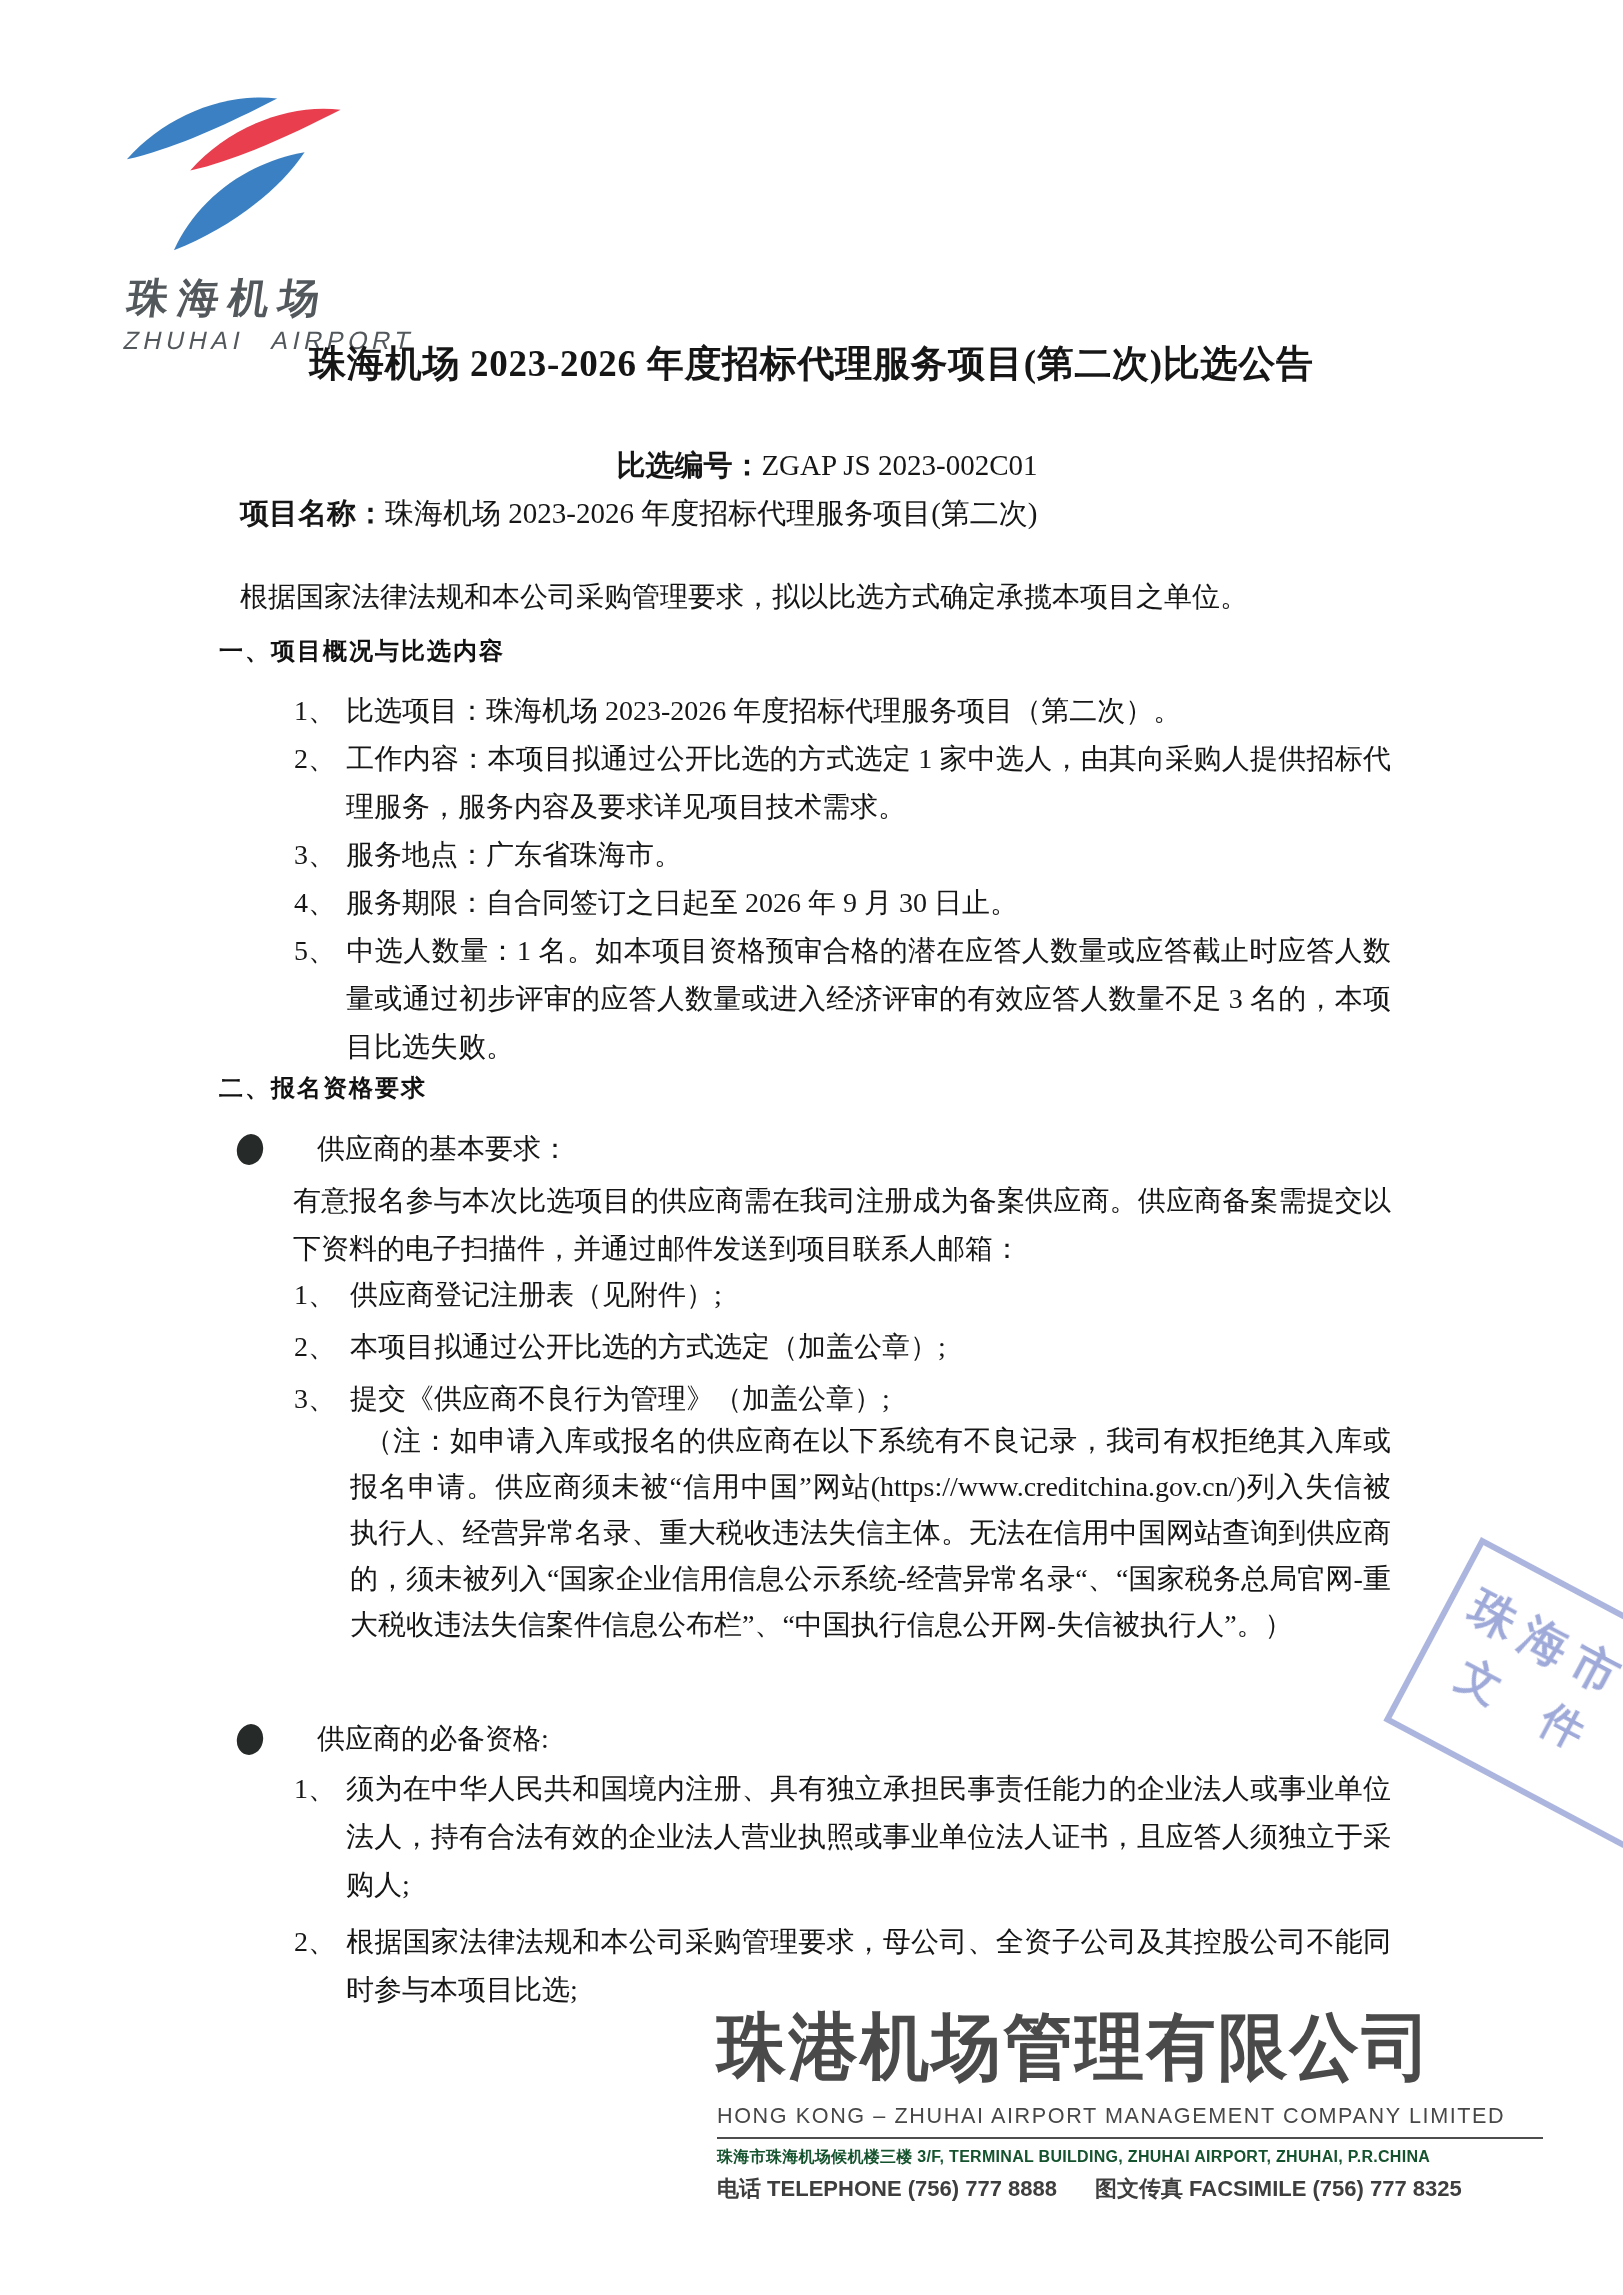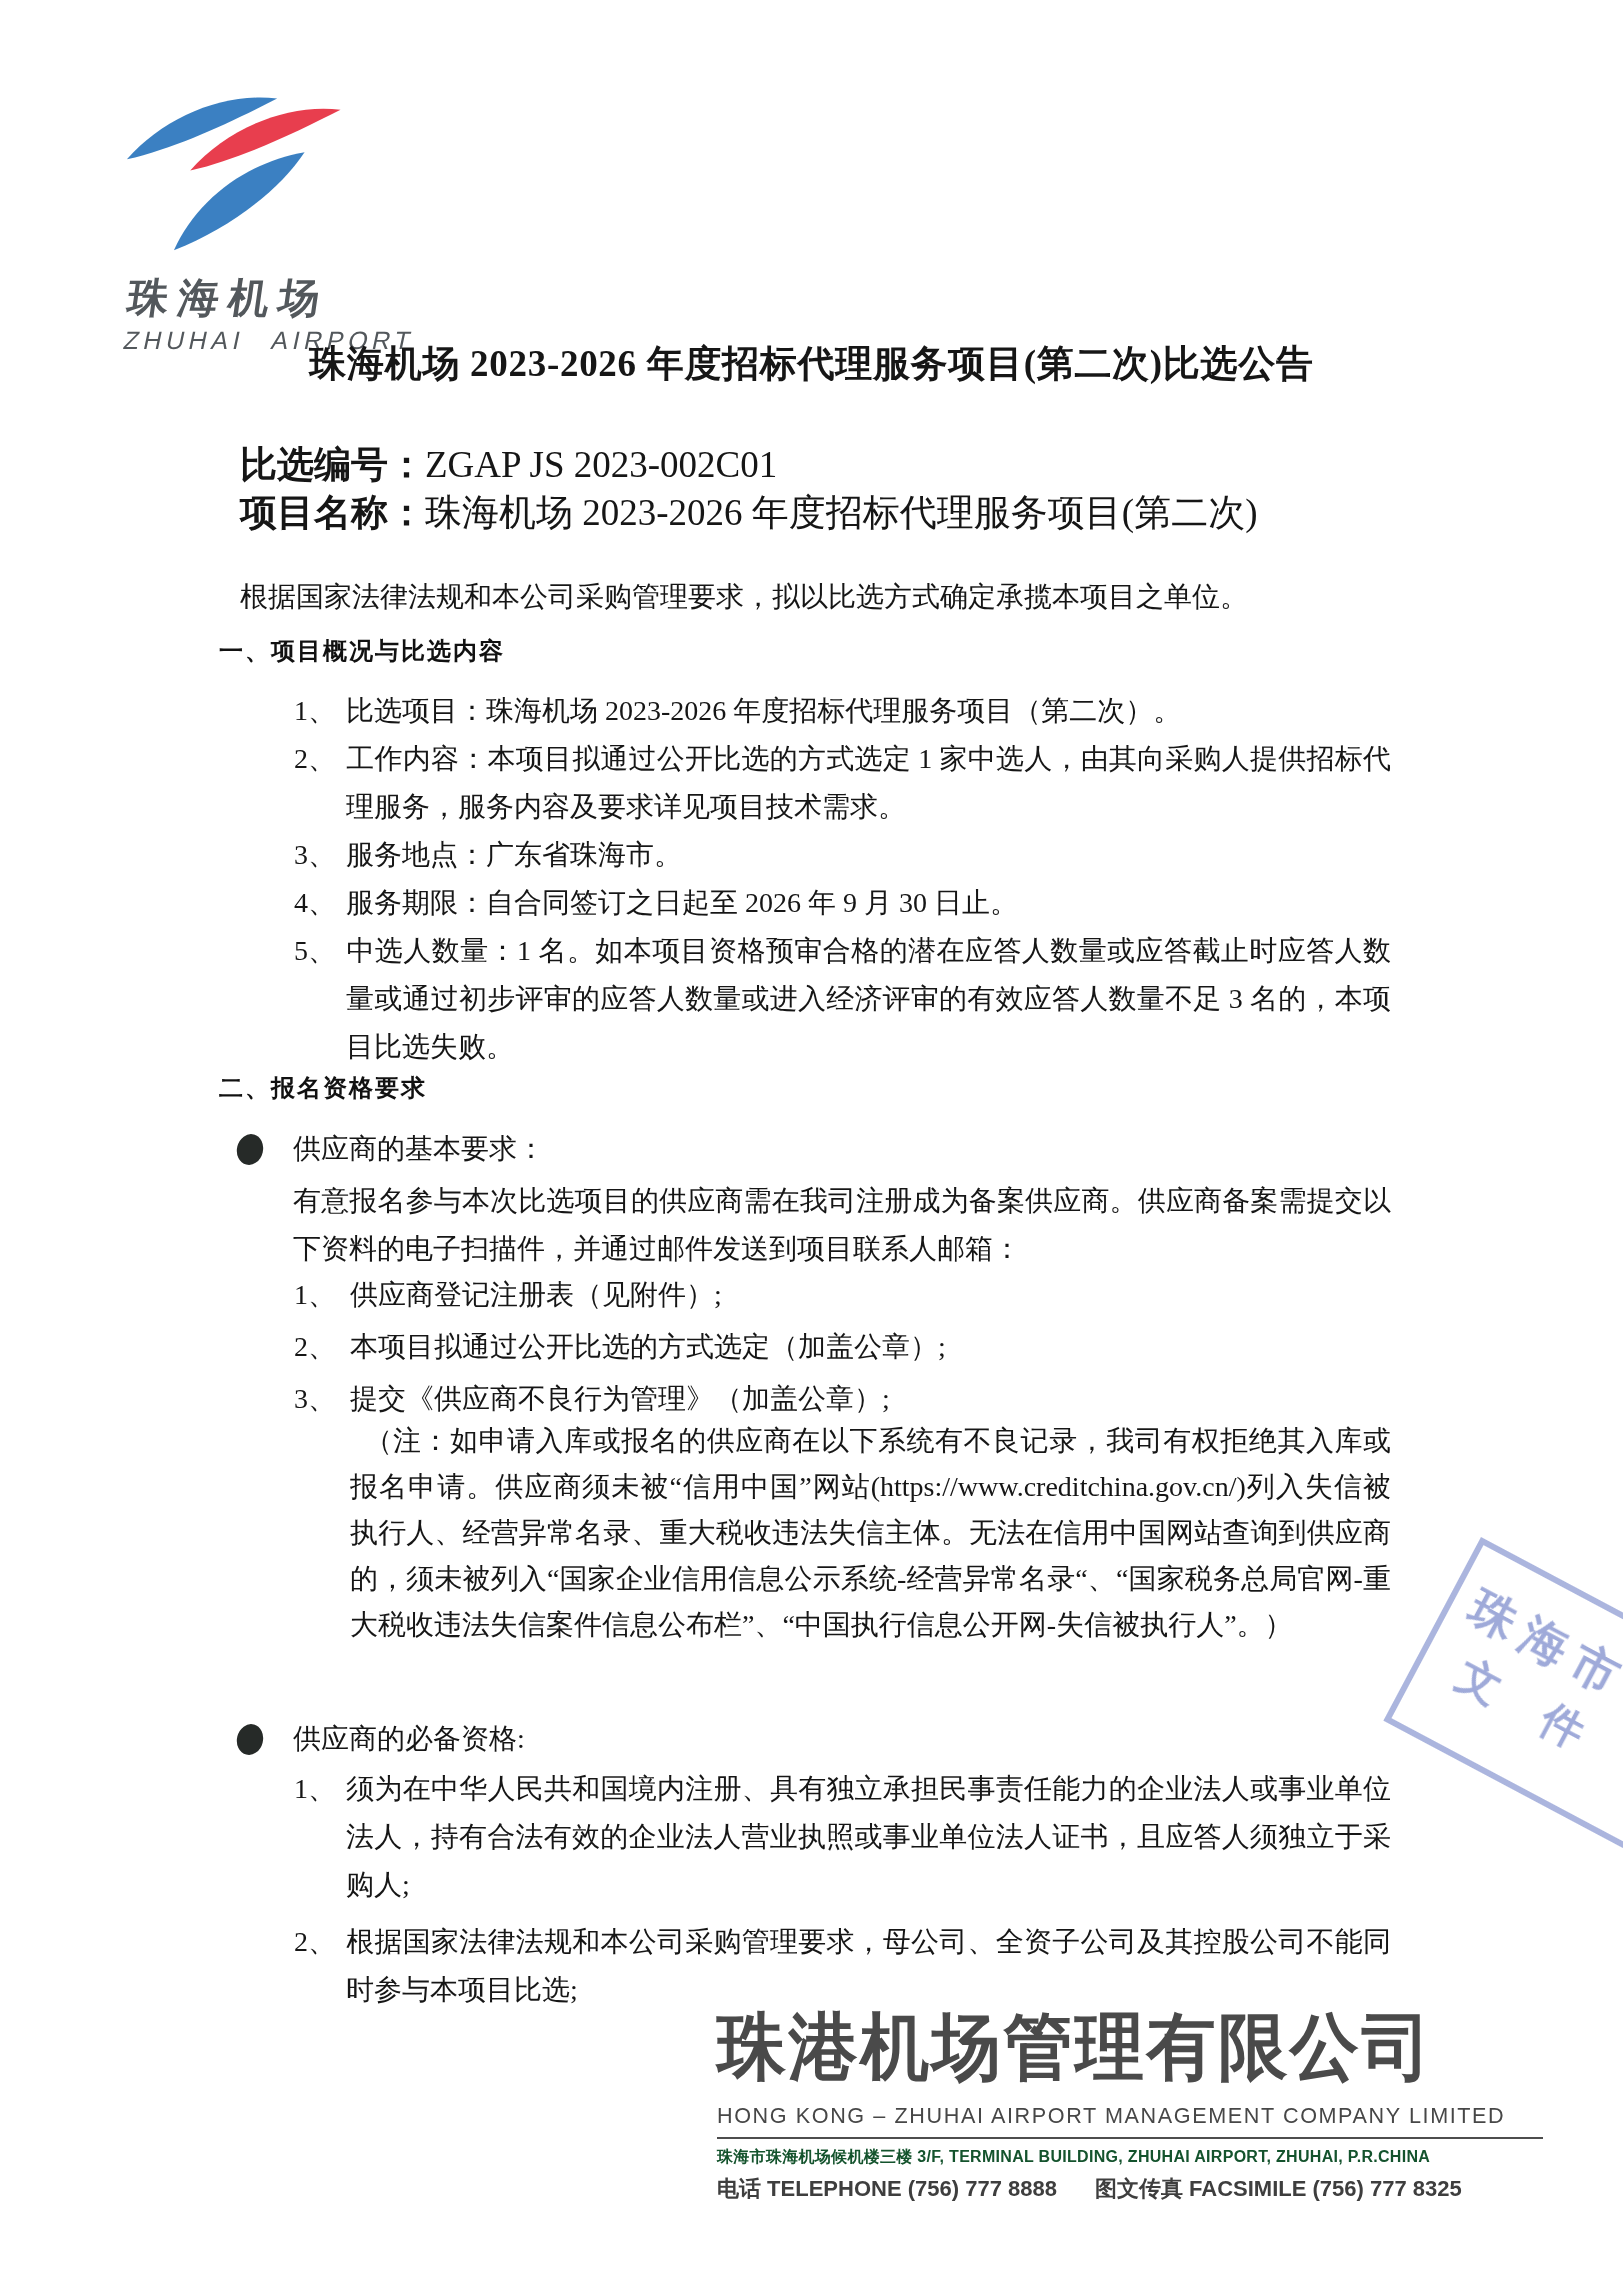--- a/index.html
+++ b/index.html
@@ -26,21 +26,21 @@
     font-size:25px;letter-spacing:4.6px;word-spacing:17px;
     color:#53585c;transform:skewX(-12deg);
   }
 
   
   #doc-title{
     left:0;top:339px;width:1623px;
     text-align:center;font-size:37px;font-weight:bold;
     letter-spacing:0.7px;
   }
-  #meta{left:240px;top:441px;font-size:37px;line-height:48px;}
+  #meta{left:240px;top:441px;font-size:29px;line-height:48px;text-align:right;}
   #meta .lbl{font-weight:bold;}
 
   
   .body-text{font-size:28px;line-height:48px;text-align:justify;}
   #intro{left:219px;top:573px;width:1173px;text-indent:21px;}
   .sec-head{
     font-family:"Liberation Sans","DejaVu Sans",sans-serif;
     font-weight:bold;font-size:24px;letter-spacing:2px;color:#111;
   }
   #h-sec1{left:219px;top:635px;}
@@ -52,21 +52,21 @@
   .hang2{text-indent:-56px;margin-bottom:3.9px;}
   .hang2 .num{display:inline-block;width:56px;text-indent:0;}
 
   .bullet-row{display:flex;align-items:center;}
   #bullet1{left:237px;top:1130px;}
   #bullet2{left:237px;top:1720px;}
   .dot{
     width:26px;height:31px;background:#262a28;border-radius:50%;
     transform:rotate(14deg);margin-right:30px;flex:none;
   }
-  .bullet-label{font-size:28px;}
+  .bullet-label{font-size:28px;margin-left:24px;}
 
   #b1-para{left:293px;top:1177px;width:1098px;}
   #b1-items{left:350px;top:1271px;width:1041px;}
   #b1-note{left:350px;top:1418px;width:1041px;text-indent:14.4px;line-height:46px;}
   #b2-items{left:346px;top:1765px;width:1045px;}
   #b2-items .gap{margin-top:9.2px;}
 
   
   #stamp{
     left:1481px;top:1537px;width:281px;height:196px;

